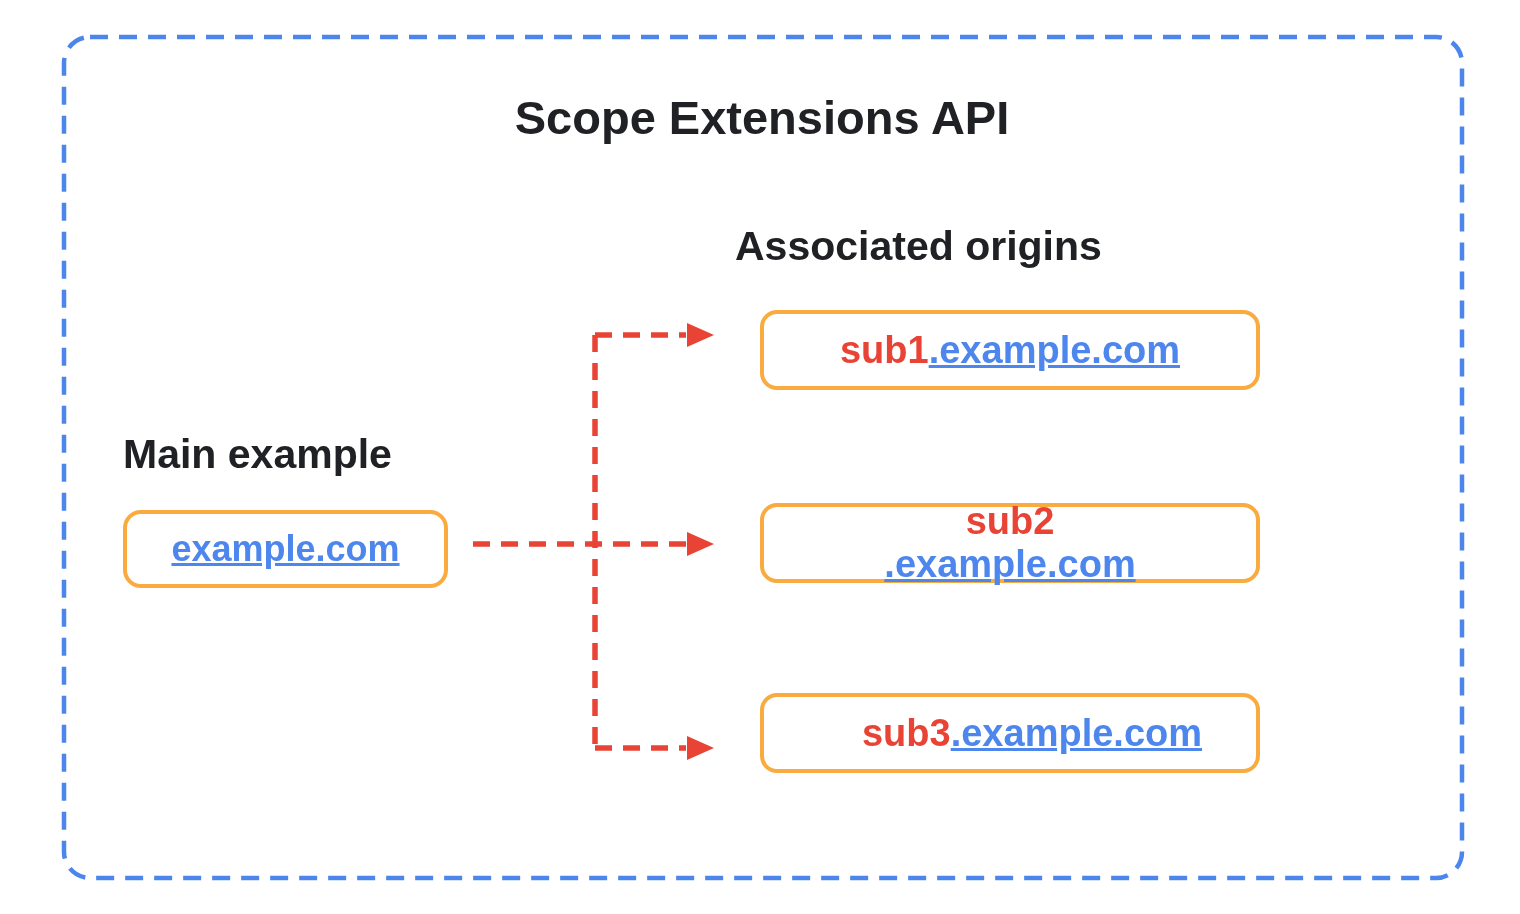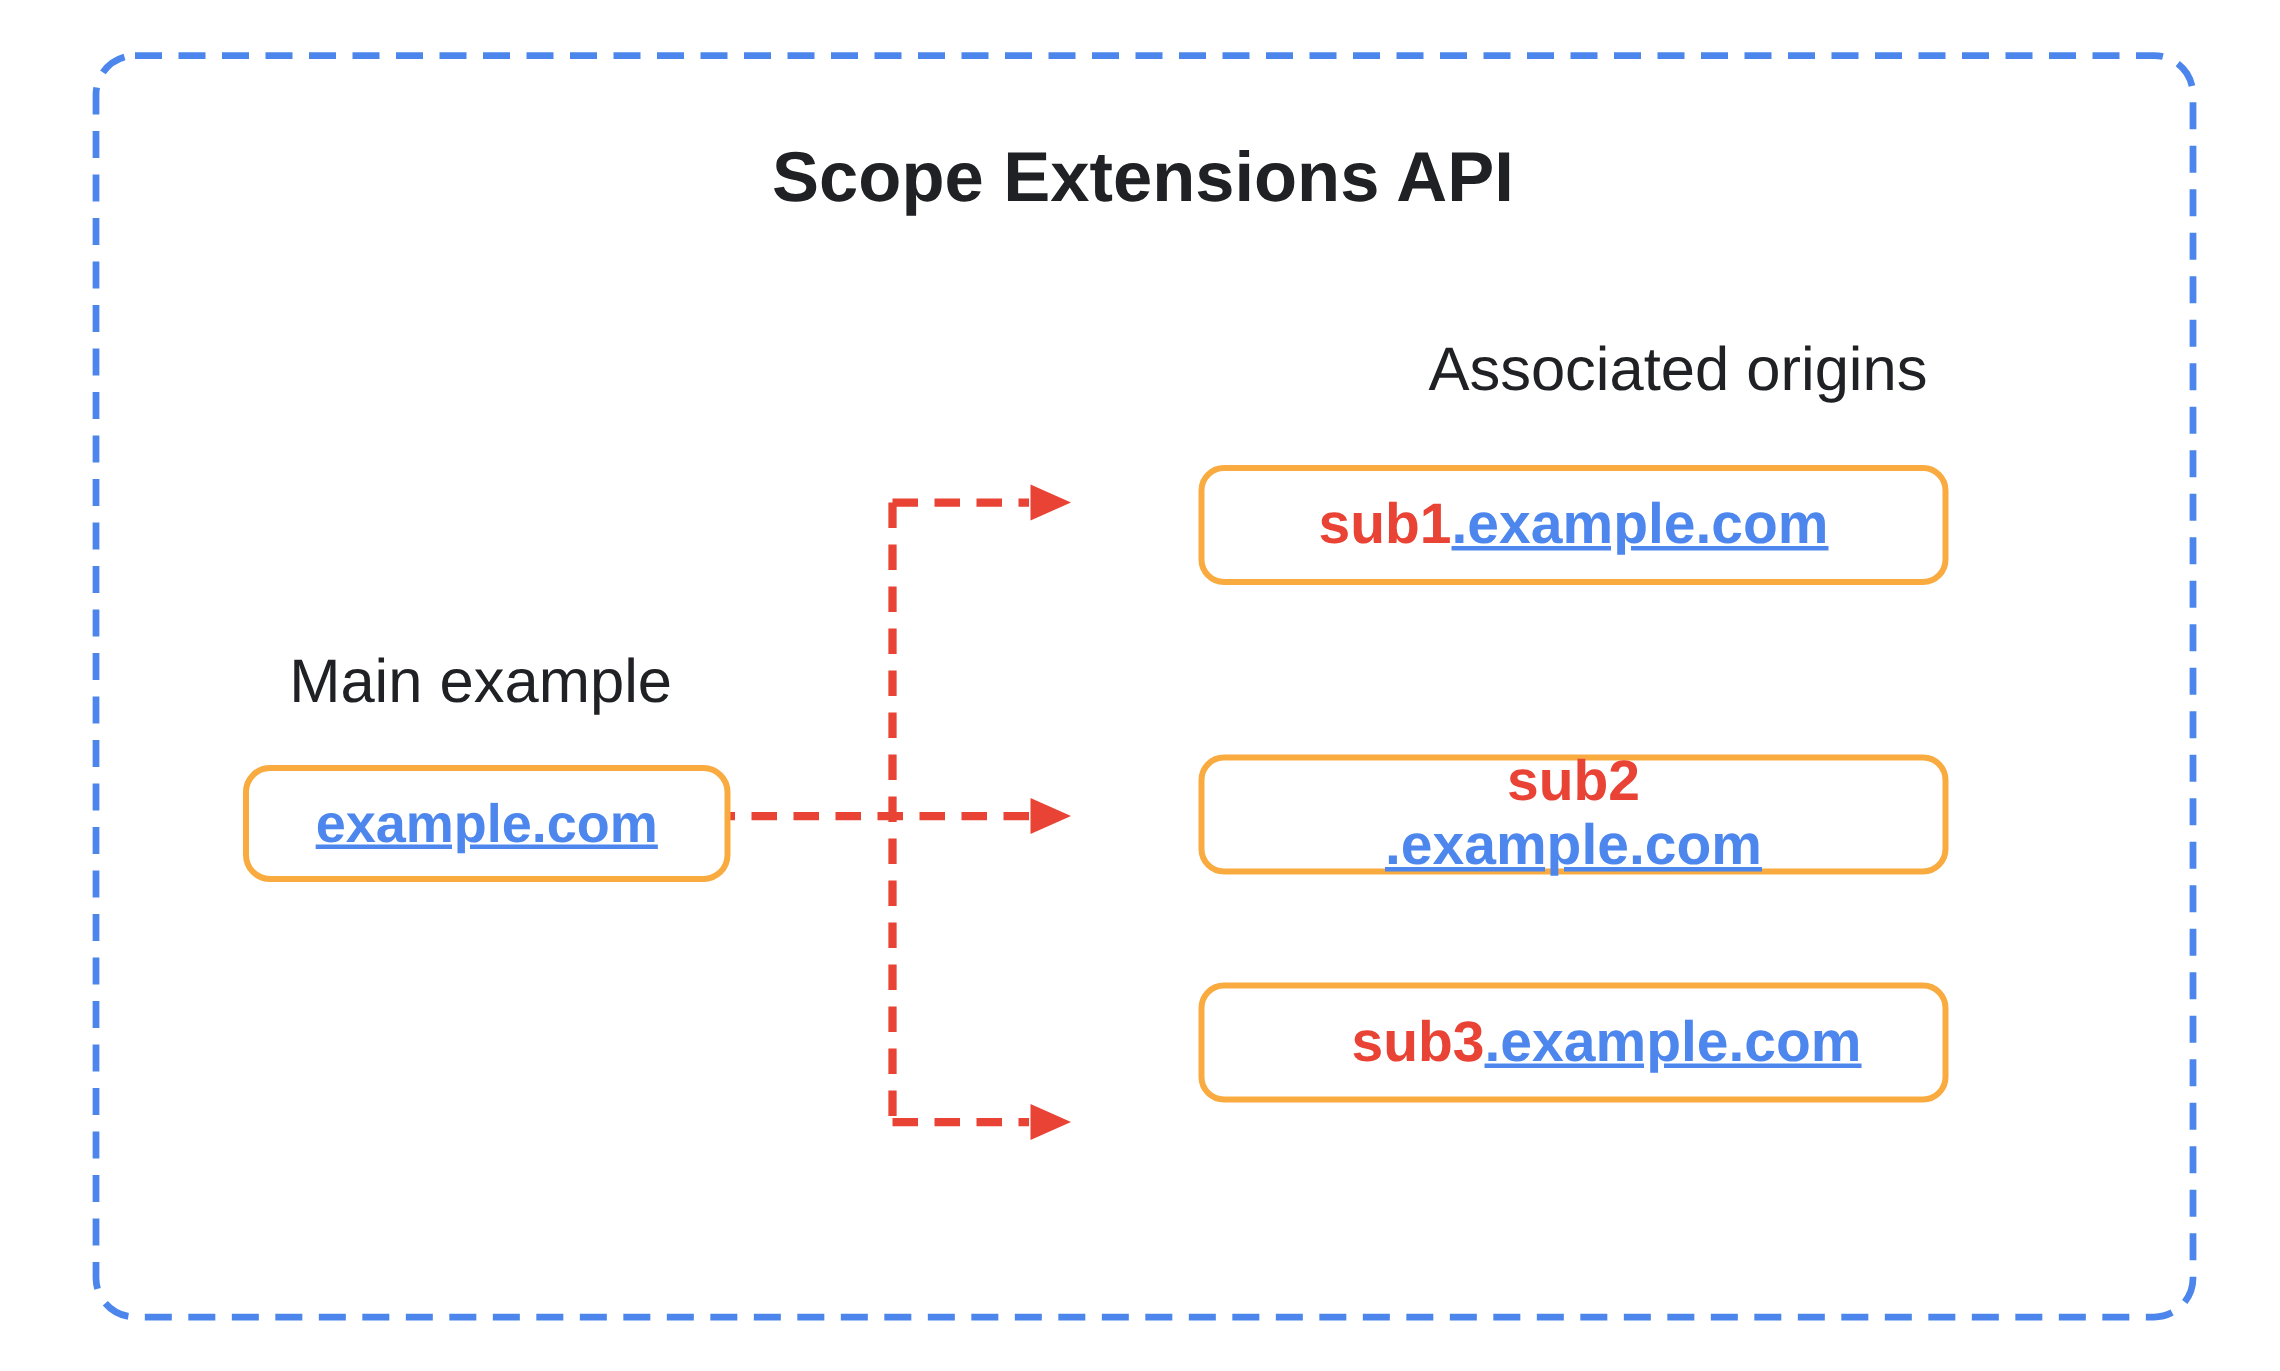--- a/index.html
+++ b/index.html
@@ -48,24 +48,24 @@
     top: 92px;
     margin: 0;
     text-align: center;
     font-size: 47px;
     line-height: 1.1;
     font-weight: 700;
     color: var(--text-black, #202124);
   }
   .label {
     position: absolute;
-    text-align: right;
+    text-align: left;
     font-size: 41px;
     line-height: 1.1;
-    font-weight: 400;
+    font-weight: 700;
     color: var(--text-black, #202124);
   }
   .label.main-origin {
     left: 123px;
     width: 325px;
     top: 432px;
   }
   .label.assoc-origins {
     left: 735px;
     width: 550px;
@@ -75,39 +75,38 @@
     position: absolute;
     box-sizing: border-box;
     border: 4px solid var(--box-border-orange, #F9AB40);
     border-radius: 17px;
     background: #ffffff;
     display: flex;
     align-items: center;
     justify-content: center;
     font-weight: 700;
     white-space: nowrap;
-    margin-left: 39px;
   }
   .box.main {
     left: 123px;
     top: 510px;
     width: 325px;
     height: 78px;
     font-size: 36px;
     border-radius: 18px;
   }
   .box.sub {
     left: 760px;
     width: 500px;
     height: 80px;
     font-size: 38px;
   }
   .box.sub1 { top: 310px; }
   .box.sub2 { top: 503px; flex-direction: column; }
-  .box.sub3 { top: 655px; padding-left: 44px; }
+  .box.sub3 { top: 693px; padding-left: 44px; }
   .t-blue { color: var(--domain-blue, #4D87EE); text-decoration: underline; }
   .t-red  { color: var(--highlight-red, #E94335); }
 </style>
 </head>
 <body>
 
 <div class="canvas">
 
   <svg class="overlay" viewBox="0 0 1520 914" aria-hidden="true">
 

